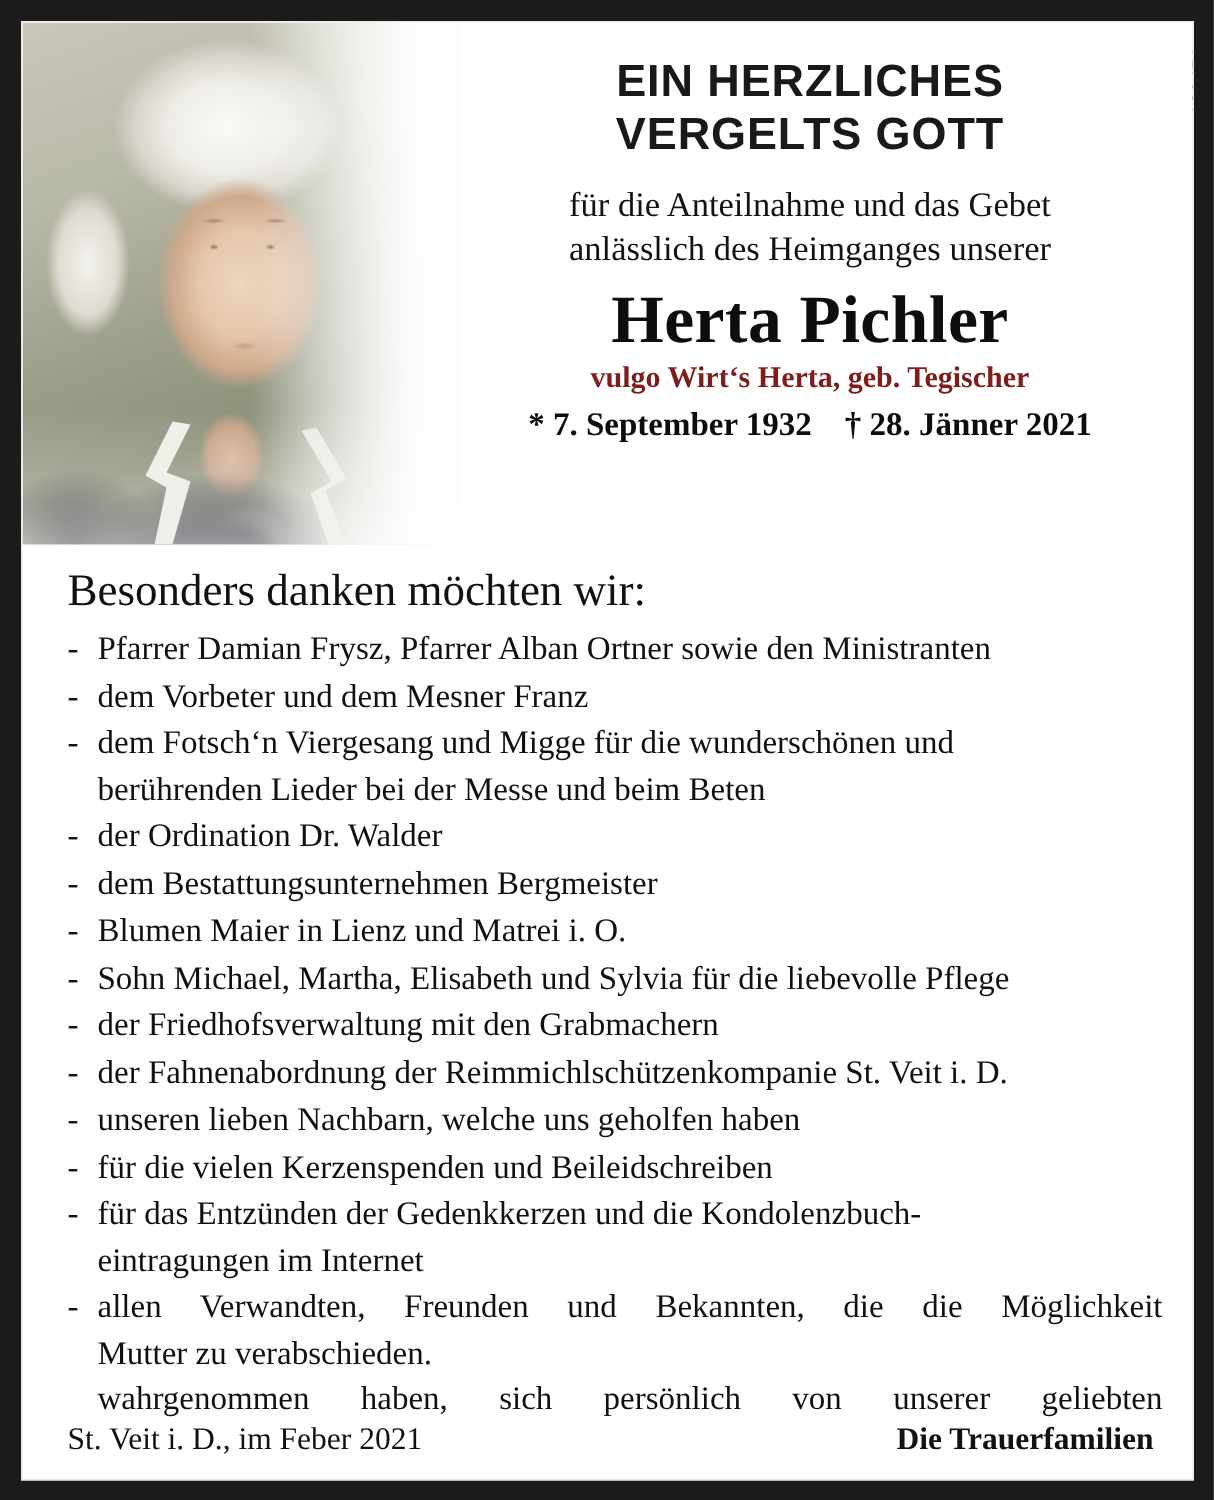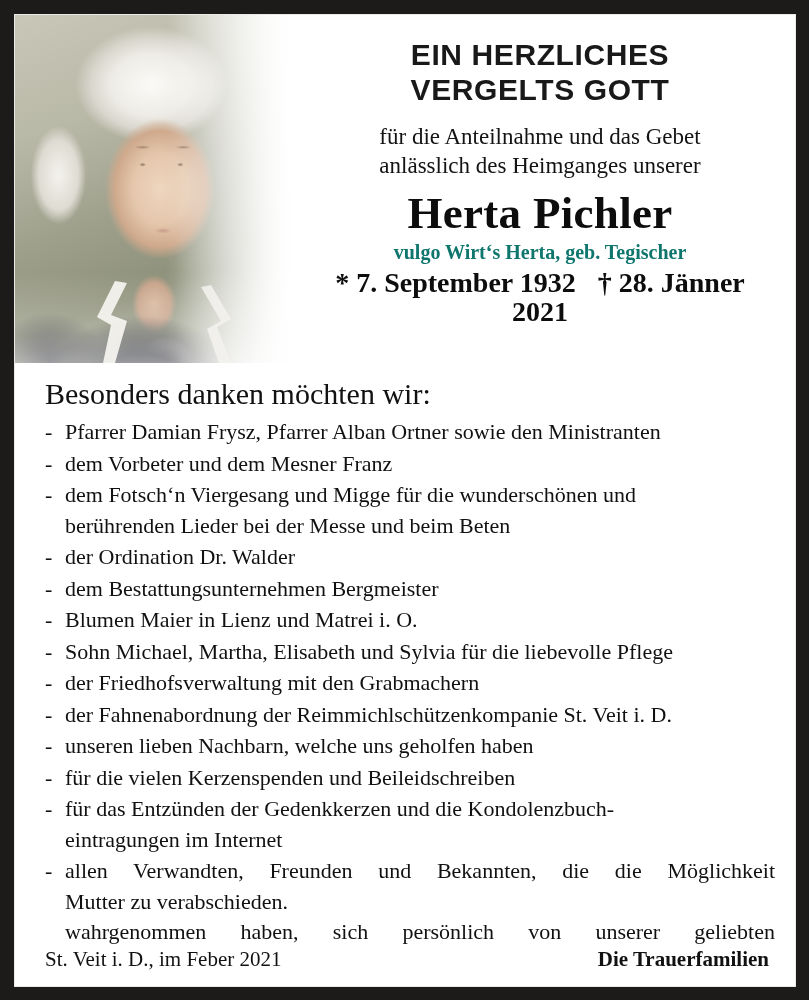--- a/index.html
+++ b/index.html
@@ -115,24 +115,24 @@
     font-weight:bold;
     line-height:54px;
     letter-spacing:0.3px;
     color:#0d0d0d;
     margin-top:6px;
   }
   #vulgo {
     font-size:20px;
     font-weight:bold;
     line-height:25px;
-    color:#0f766e;
+    color:#7f1d1d;
   }
   #dates {
-    font-size:28px;
+    font-size:22px;
     font-weight:bold;
     line-height:29px;
     color:#0d0d0d;
     margin-top:3px;
   }
   #dates .gap { display:inline-block; width:22px; }
 
   
   #body-block {
     position:absolute;

